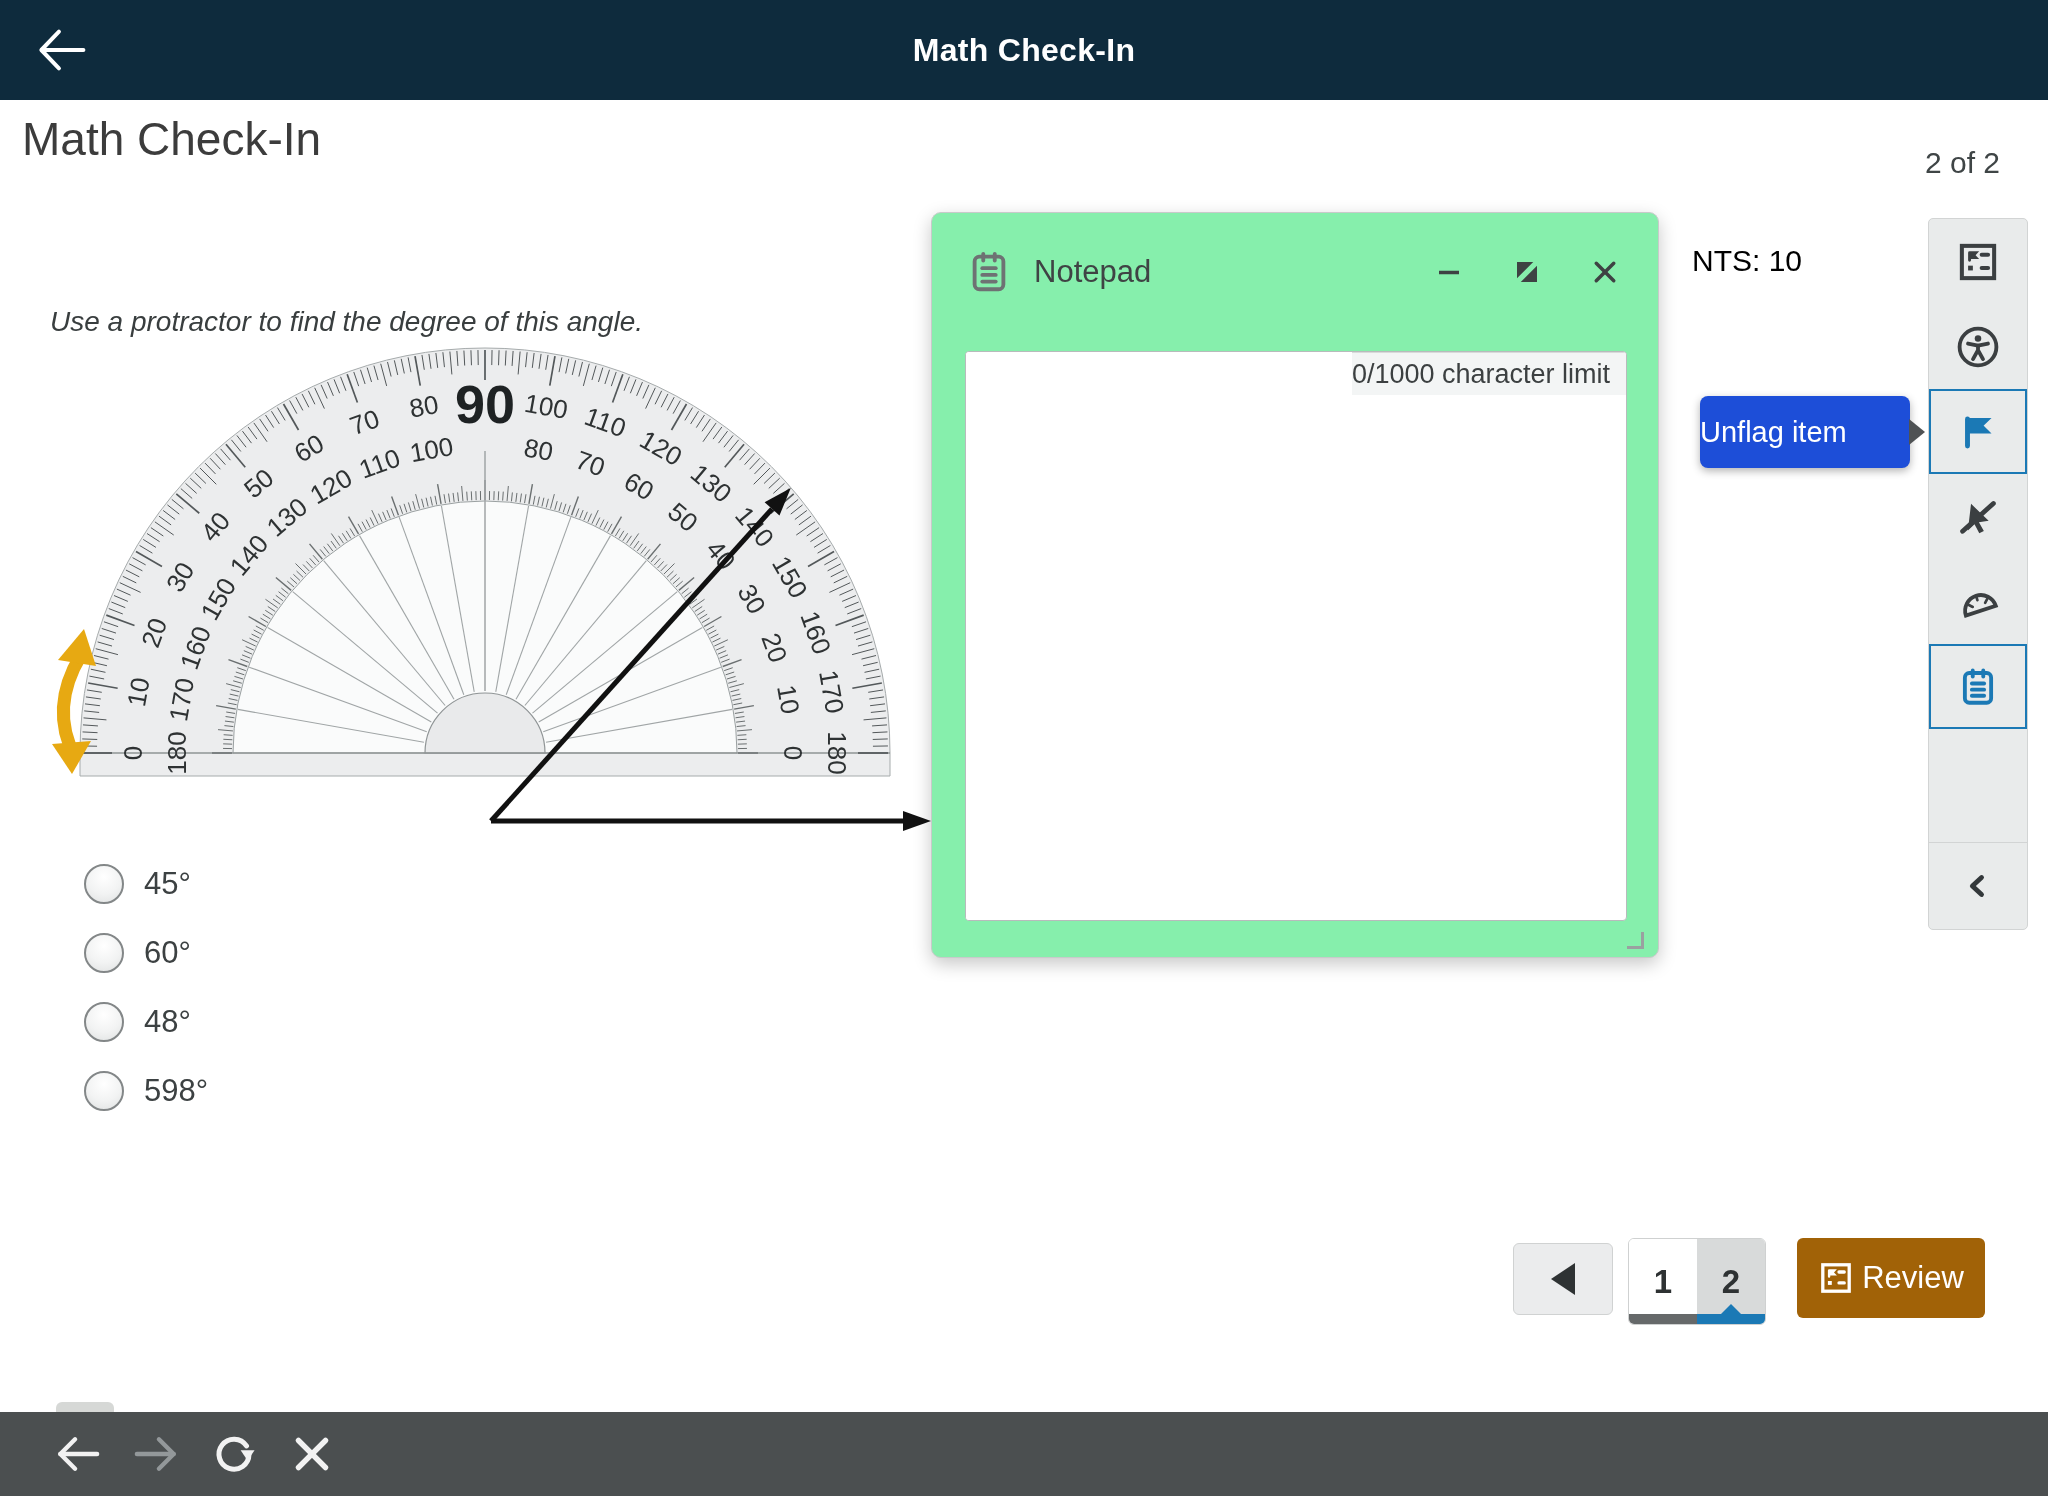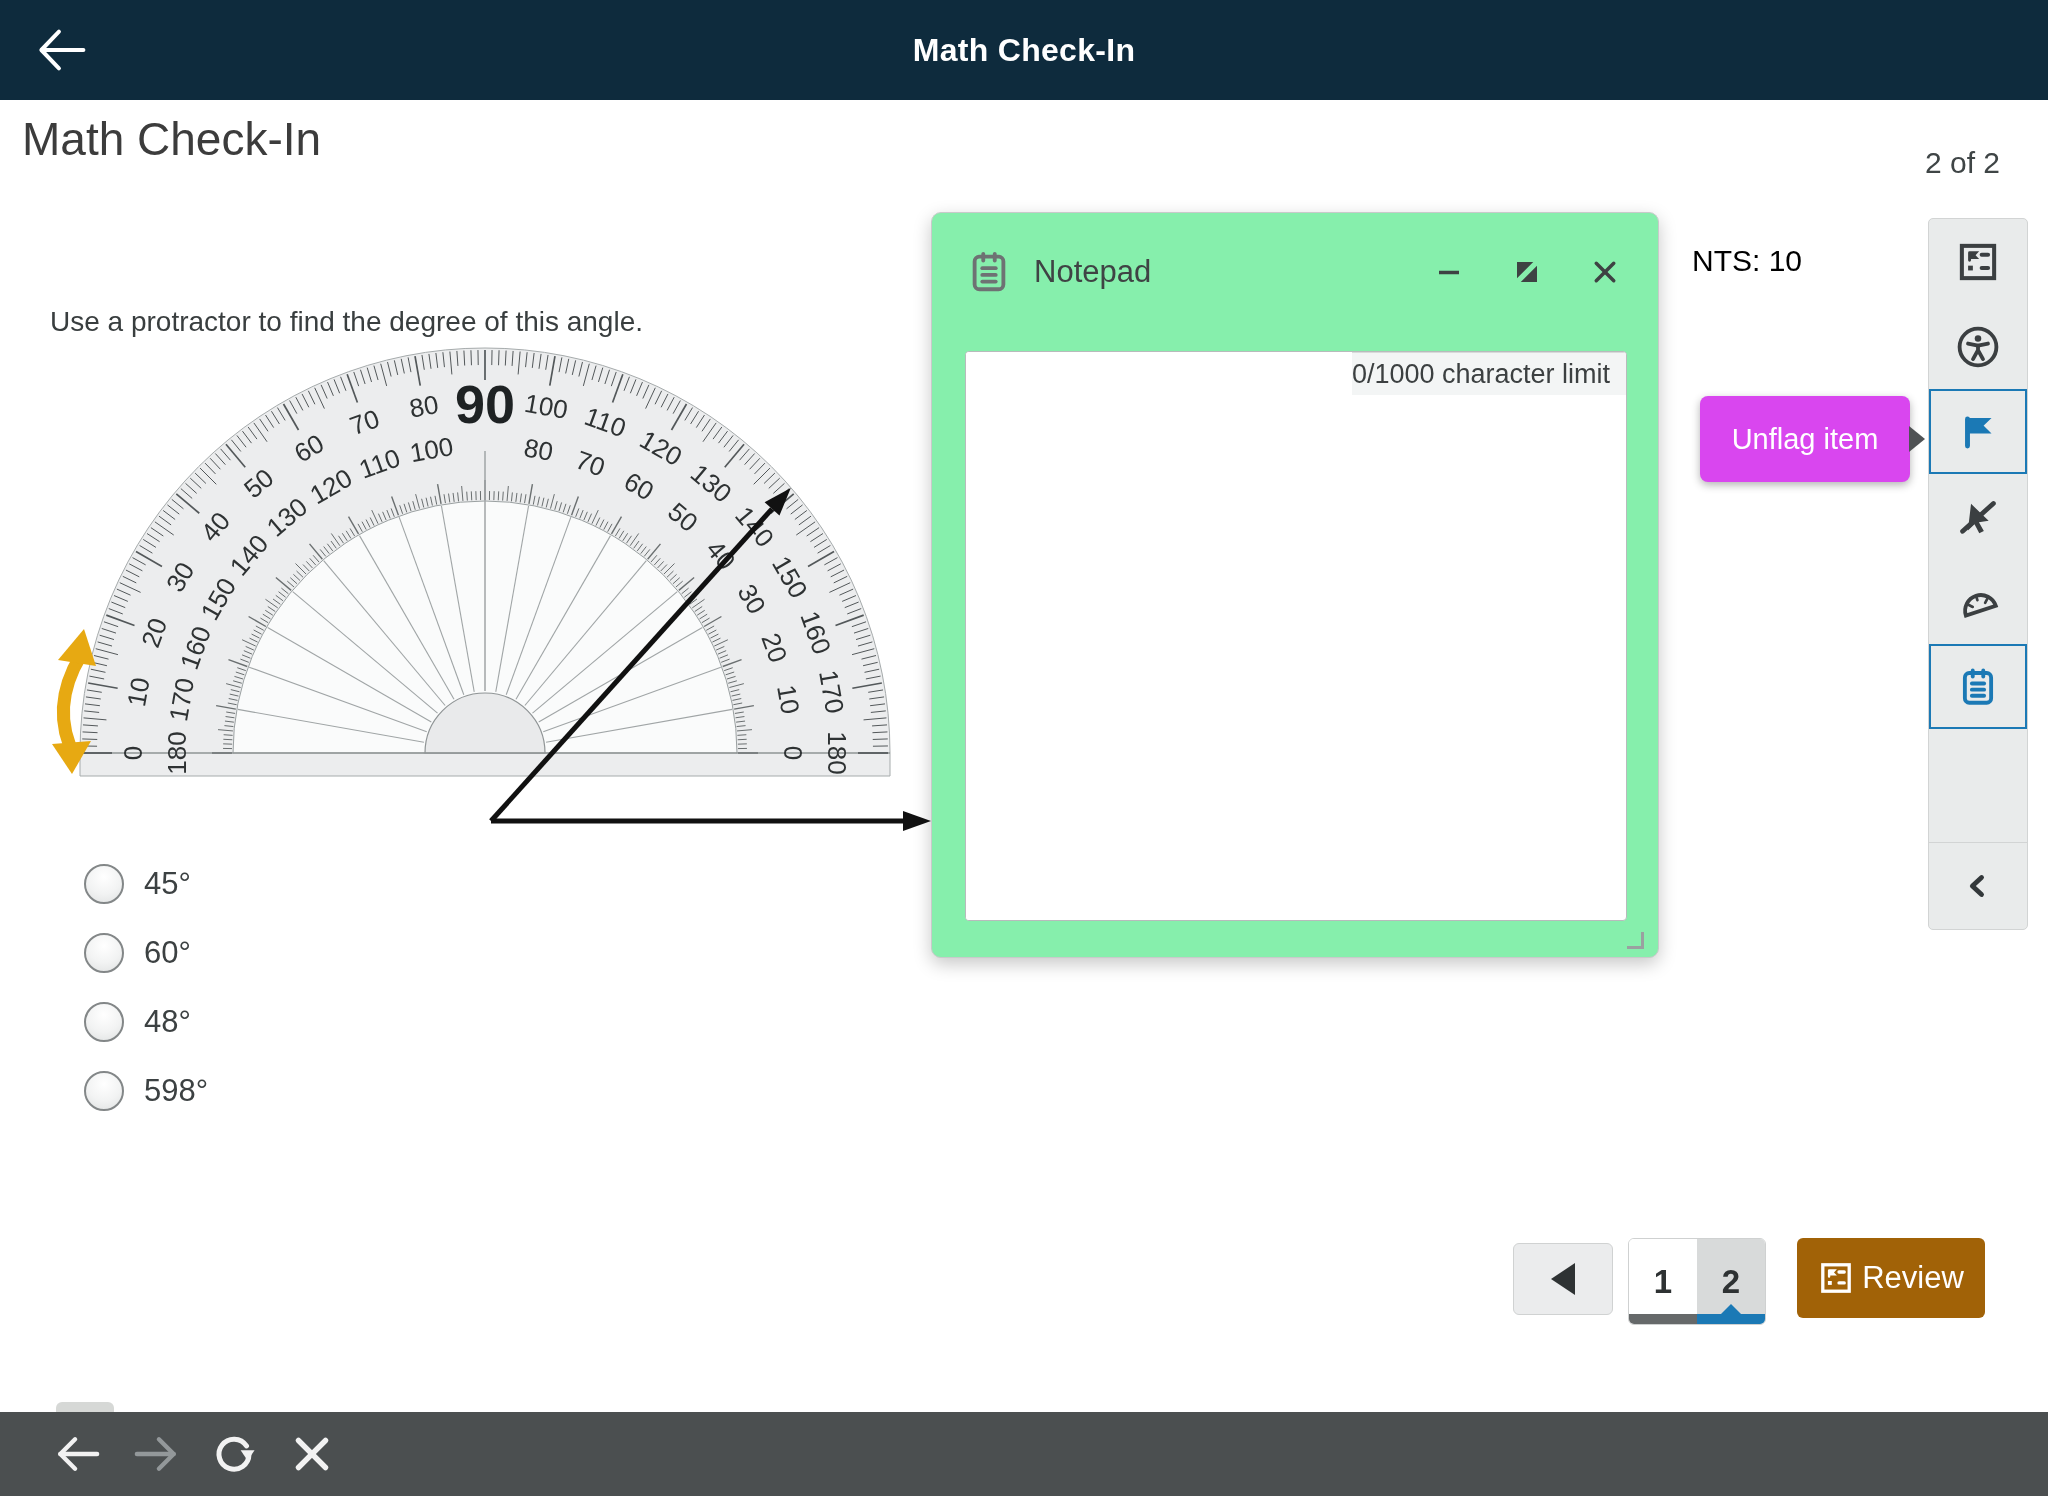--- a/index.html
+++ b/index.html
@@ -12,21 +12,21 @@
   .topbar-title{color:#fff;font-size:32px;font-weight:bold;letter-spacing:.3px;}
   .back-btn{position:absolute;left:30px;top:18px;width:64px;height:64px;background:none;border:none;
             cursor:pointer;display:flex;align-items:center;justify-content:center;}
 
   
   .page-title{position:absolute;left:22px;top:112px;margin:0;font-size:46px;font-weight:400;color:#3c3c3c;}
   .progress{position:absolute;right:48px;top:146px;font-size:30px;color:#3f4546;}
   .points{position:absolute;left:1692px;top:244px;font-size:30px;color:#000000;}
 
   
-  .prompt{position:absolute;left:50px;top:306px;font-size:28px;color:#393e3f;}
+  .prompt{position:absolute;left:50px;top:306px;font-size:28px;color:#393e3f;font-style:italic;}
   .stimulus{position:absolute;left:30px;top:340px;}
   .stimulus text{font-family:"Liberation Sans",sans-serif;}
 
   .options{position:absolute;left:84px;top:862px;display:flex;flex-direction:column;gap:25px;}
   .option{display:flex;align-items:center;gap:20px;height:44px;cursor:pointer;}
   .radio{width:36px;height:36px;border-radius:50%;border:2px solid #838788;
          background:radial-gradient(circle at 50% 30%,#ffffff 0%,#f2f3f3 55%,#dfe1e1 100%);}
   .option-label{font-size:31px;color:#3c4142;}
 
   
@@ -42,22 +42,22 @@
             border:1px solid #b8bbbc;border-radius:4px;overflow:hidden;display:flex;flex-direction:row;}
   .note-box textarea{flex:1;border:none;outline:none;resize:none;font-family:"Liberation Sans",sans-serif;
             font-size:26px;padding:14px;background:#fff;}
   .note-footer{height:42px;background:#f3f5f5;border-top:1px solid #d8dada;display:flex;
             align-items:center;justify-content:flex-end;padding-right:16px;
             font-size:27px;color:#3c4041;}
   .np-resize{position:absolute;right:14px;bottom:8px;width:14px;height:14px;
             border-right:3px solid #9aa0a0;border-bottom:3px solid #9aa0a0;cursor:nwse-resize;}
 
   
-  .tooltip{position:absolute;left:1700px;top:396px;width:210px;height:86px;background:#d946ef;
-           border-radius:8px;display:flex;align-items:center;justify-content:center;
+  .tooltip{position:absolute;left:1700px;top:396px;width:210px;height:72px;background:#1d4ed8;
+           border-radius:8px;display:flex;align-items:center;
            box-shadow:0 3px 8px rgba(0,0,0,.3);}
   .tooltip span{color:#fff;font-size:29px;}
   .tooltip::after{content:'';position:absolute;right:-15px;top:50%;margin-top:-13px;
            border-top:13px solid transparent;border-bottom:13px solid transparent;
            border-left:16px solid #4f5254;}
 
   
   .sidebar{position:absolute;left:1928px;top:218px;width:100px;height:712px;background:#e9ebeb;
            border:1px solid #d2d4d4;border-radius:5px;box-sizing:border-box;
            display:flex;flex-direction:column;}

